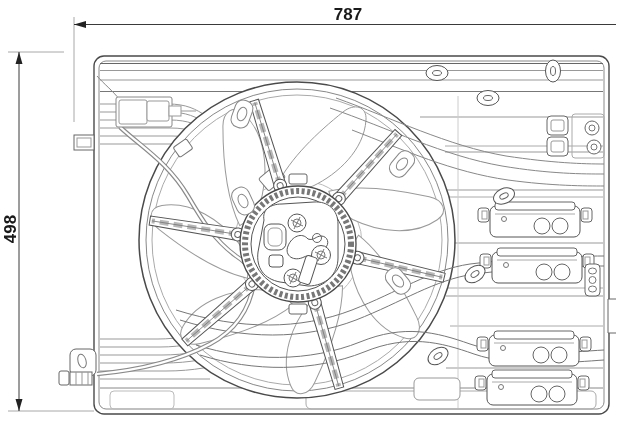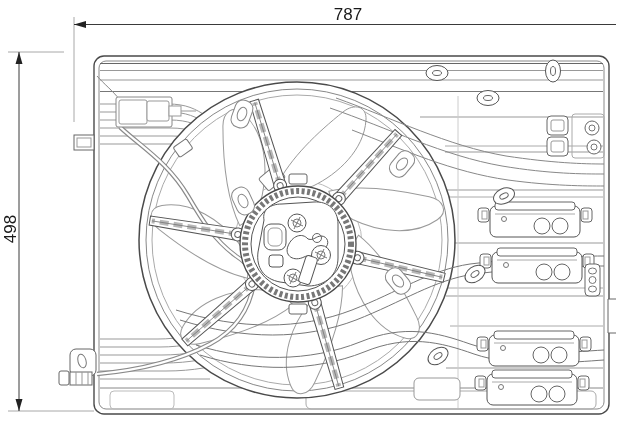--- a/index.html
+++ b/index.html
@@ -1,16 +1,16 @@
 <!DOCTYPE html>
 <html><head>
 <meta charset="utf-8">
 <style>
   html,body{margin:0;padding:0;background:#fff;}
-  #canvas{width:616px;height:427px;background:#fff;overflow:hidden;position:relative;}
+  #canvas{width:616px;height:427px;background:#fff;overflow:hidden;position:relative;font-weight:bold;}
   svg{display:block;}
   text{font-family:"Liberation Sans", sans-serif;}
 </style>
 </head>
 <body>
 
 <div id="canvas">
 <svg width="640" height="427" viewBox="0 0 640 427">
   <defs>
     <g id="def-blade">

